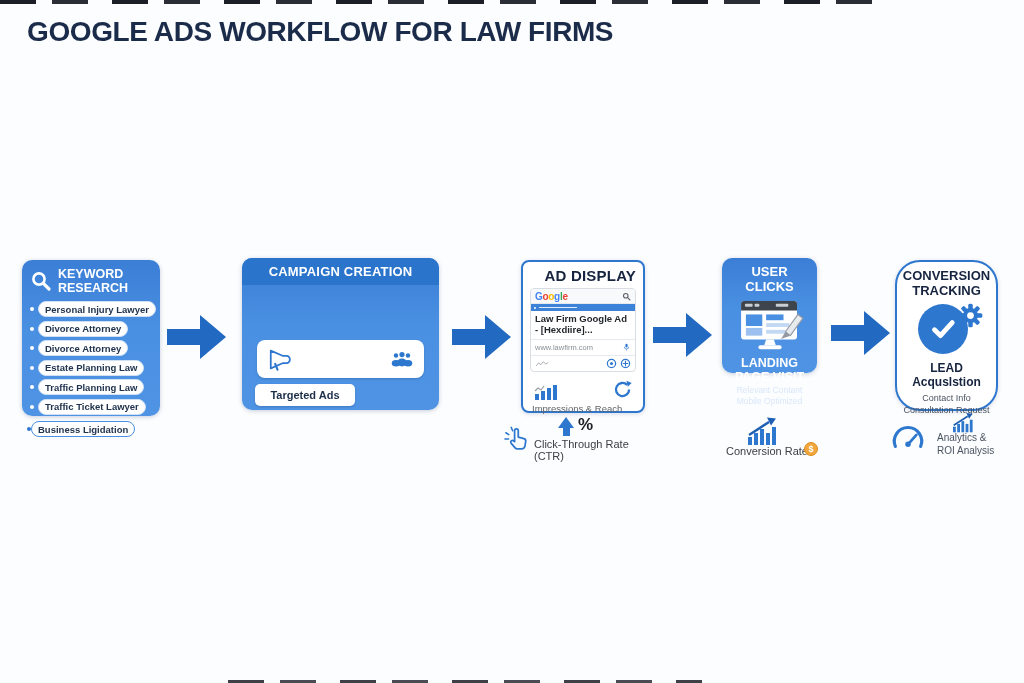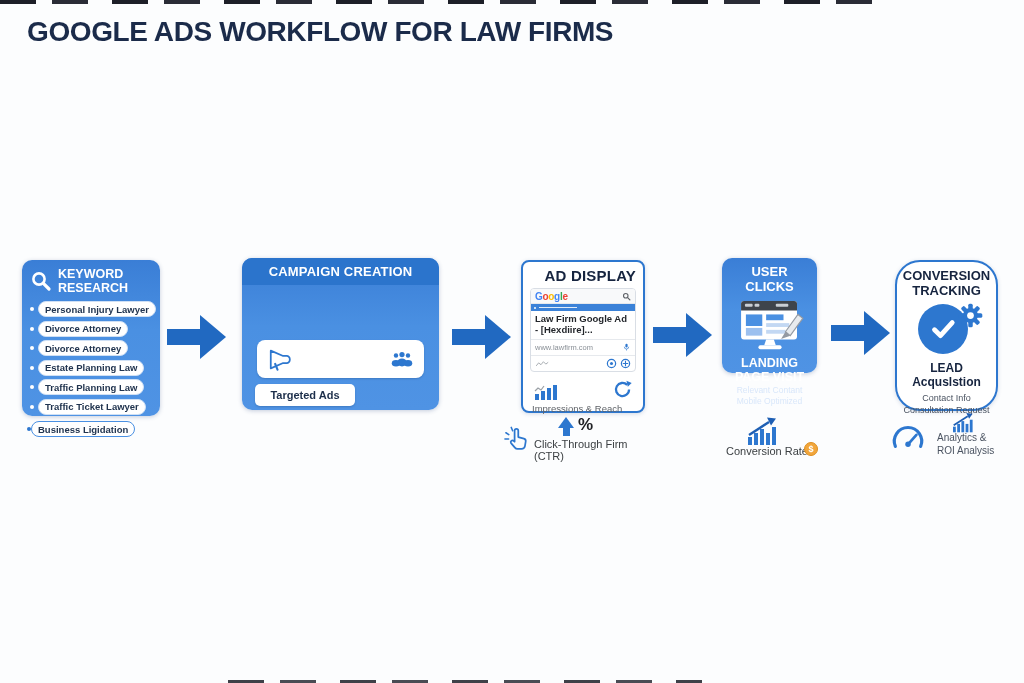--- a/index.html
+++ b/index.html
@@ -251,21 +251,21 @@
           <line x1="8.5" y1="3.5" x2="10" y2="7"></line>
           <line x1="2" y1="15.5" x2="5.8" y2="15.5"></line>
       </g>
       <path d="M12 16 V7 a1.9 1.9 0 0 1 3.8 0 v6.5 l5.8 1.6 a2.6 2.6 0 0 1 1.9 2.9 l-.8 4.8 a3.6 3.6 0 0 1-3.5 2.9 h-4.2 a3.6 3.6 0 0 1-2.7-1.3 l-4-4.7 a1.8 1.8 0 0 1 2.6-2.4 l1.1 1 Z" fill="none" stroke="#2d77cf" stroke-width="1.8" stroke-linejoin="round" stroke-linecap="round"></path>
     </svg>
     <div class="up">
         <div class="tri"></div>
         <div class="shaft"></div>
       </div>
     <div class="pct">%</div>
-    <div class="lbl">Click-Through Firm (CTR)</div>
+    <div class="lbl">Click-Through Rate (CTR)</div>
   </div>
 
   <section class="blue-box stage4">
     <div class="s4-title">USER CLICKS</div>
     <div class="monitor-wrap">
       <svg width="72" height="54" viewBox="0 0 72 56">
         <rect x="6" y="2" width="58" height="40" rx="3" fill="#ffffff"></rect>
         <path d="M6 5 a3 3 0 0 1 3-3 h52 a3 3 0 0 1 3 3 v7 H6 Z" fill="#3e444c"></path>
         <rect x="10" y="5" width="8" height="3" rx="1" fill="#c9ced4"></rect>
         <rect x="20" y="5" width="5" height="3" rx="1" fill="#c9ced4"></rect>

